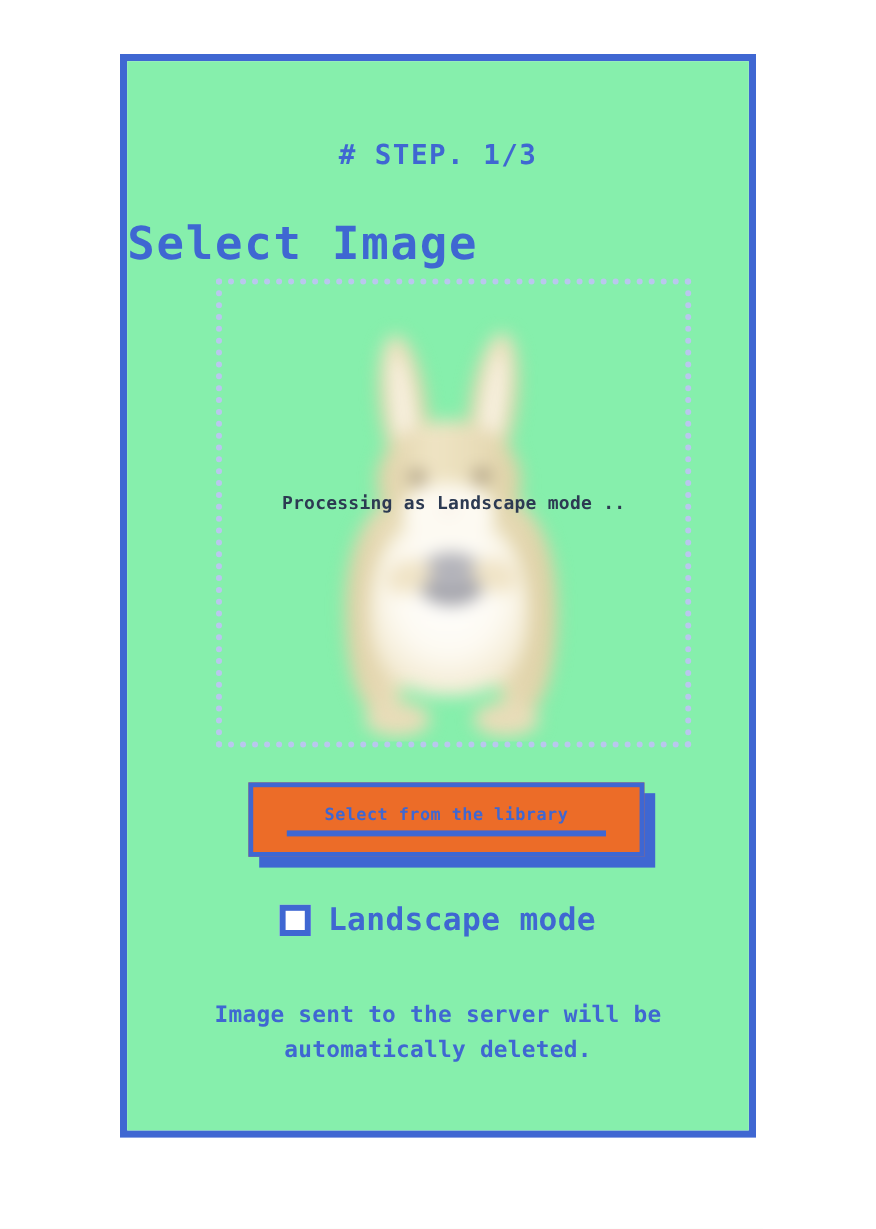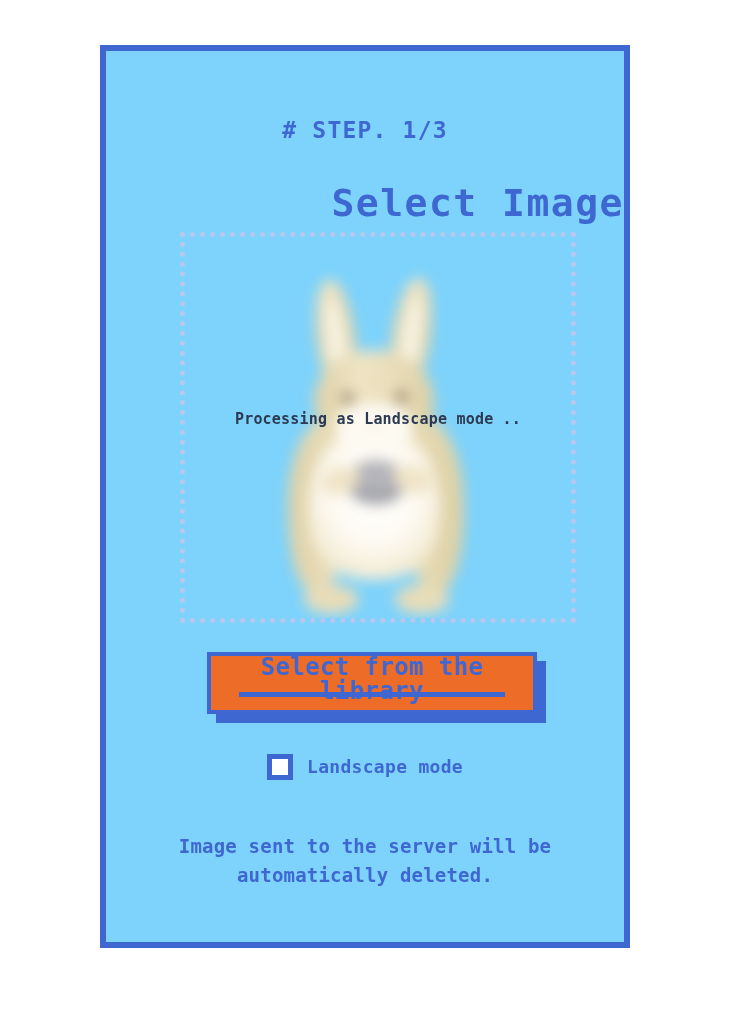--- a/index.html
+++ b/index.html
@@ -24,21 +24,21 @@
     height: 903px;
     box-sizing: border-box;
     border: 6px solid #3f67d2;
     background: #ffffff;
   }
 
   #frame-inner {
     position: relative;
     width: 100%;
     height: 100%;
-    background: #7dd3fc;
+    background: #86efac;
   }
 
   
   #step-label {
     position: absolute;
     top: 68px;
     left: 0;
     width: 100%;
     text-align: center;
     color: #3f67d2;
@@ -47,21 +47,21 @@
     font-weight: bold;
     letter-spacing: 1.2px;
     line-height: 1;
   }
 
   #page-title {
     position: absolute;
     top: 108px;
     left: 0;
     width: 100%;
-    text-align: right;
+    text-align: left;
     color: #3f67d2;
     font-family: "DejaVu Sans Mono", monospace;
     font-size: 38px;
     font-weight: bold;
     letter-spacing: 1.5px;
     line-height: 1;
   }
 
   
   #preview-box {
@@ -114,21 +114,21 @@
     box-shadow: 9px 9px 0 0 #3f67d2;
     cursor: pointer;
     padding: 0;
     display: flex;
     align-items: center;
     justify-content: center;
   }
   #select-library-label {
     color: #3f67d2;
     font-family: "DejaVu Sans Mono", monospace;
-    font-size: 24px;
+    font-size: 14px;
     font-weight: bold;
     letter-spacing: 0.4px;
     line-height: 1;
     position: relative;
     top: -4px;
   }
   #button-underline {
     position: absolute;
     left: 28px;
     right: 28px;
@@ -153,21 +153,21 @@
     width: 26px;
     height: 26px;
     box-sizing: border-box;
     border: 5px solid #3f67d2;
     background: #ffffff;
     flex: none;
   }
   #landscape-mode-label {
     color: #3f67d2;
     font-family: "DejaVu Sans Mono", monospace;
-    font-size: 18px;
+    font-size: 26px;
     font-weight: bold;
     line-height: 1;
     letter-spacing: 0.3px;
   }
 
   
   #privacy-note {
     position: absolute;
     left: 22px;
     top: 762px;

